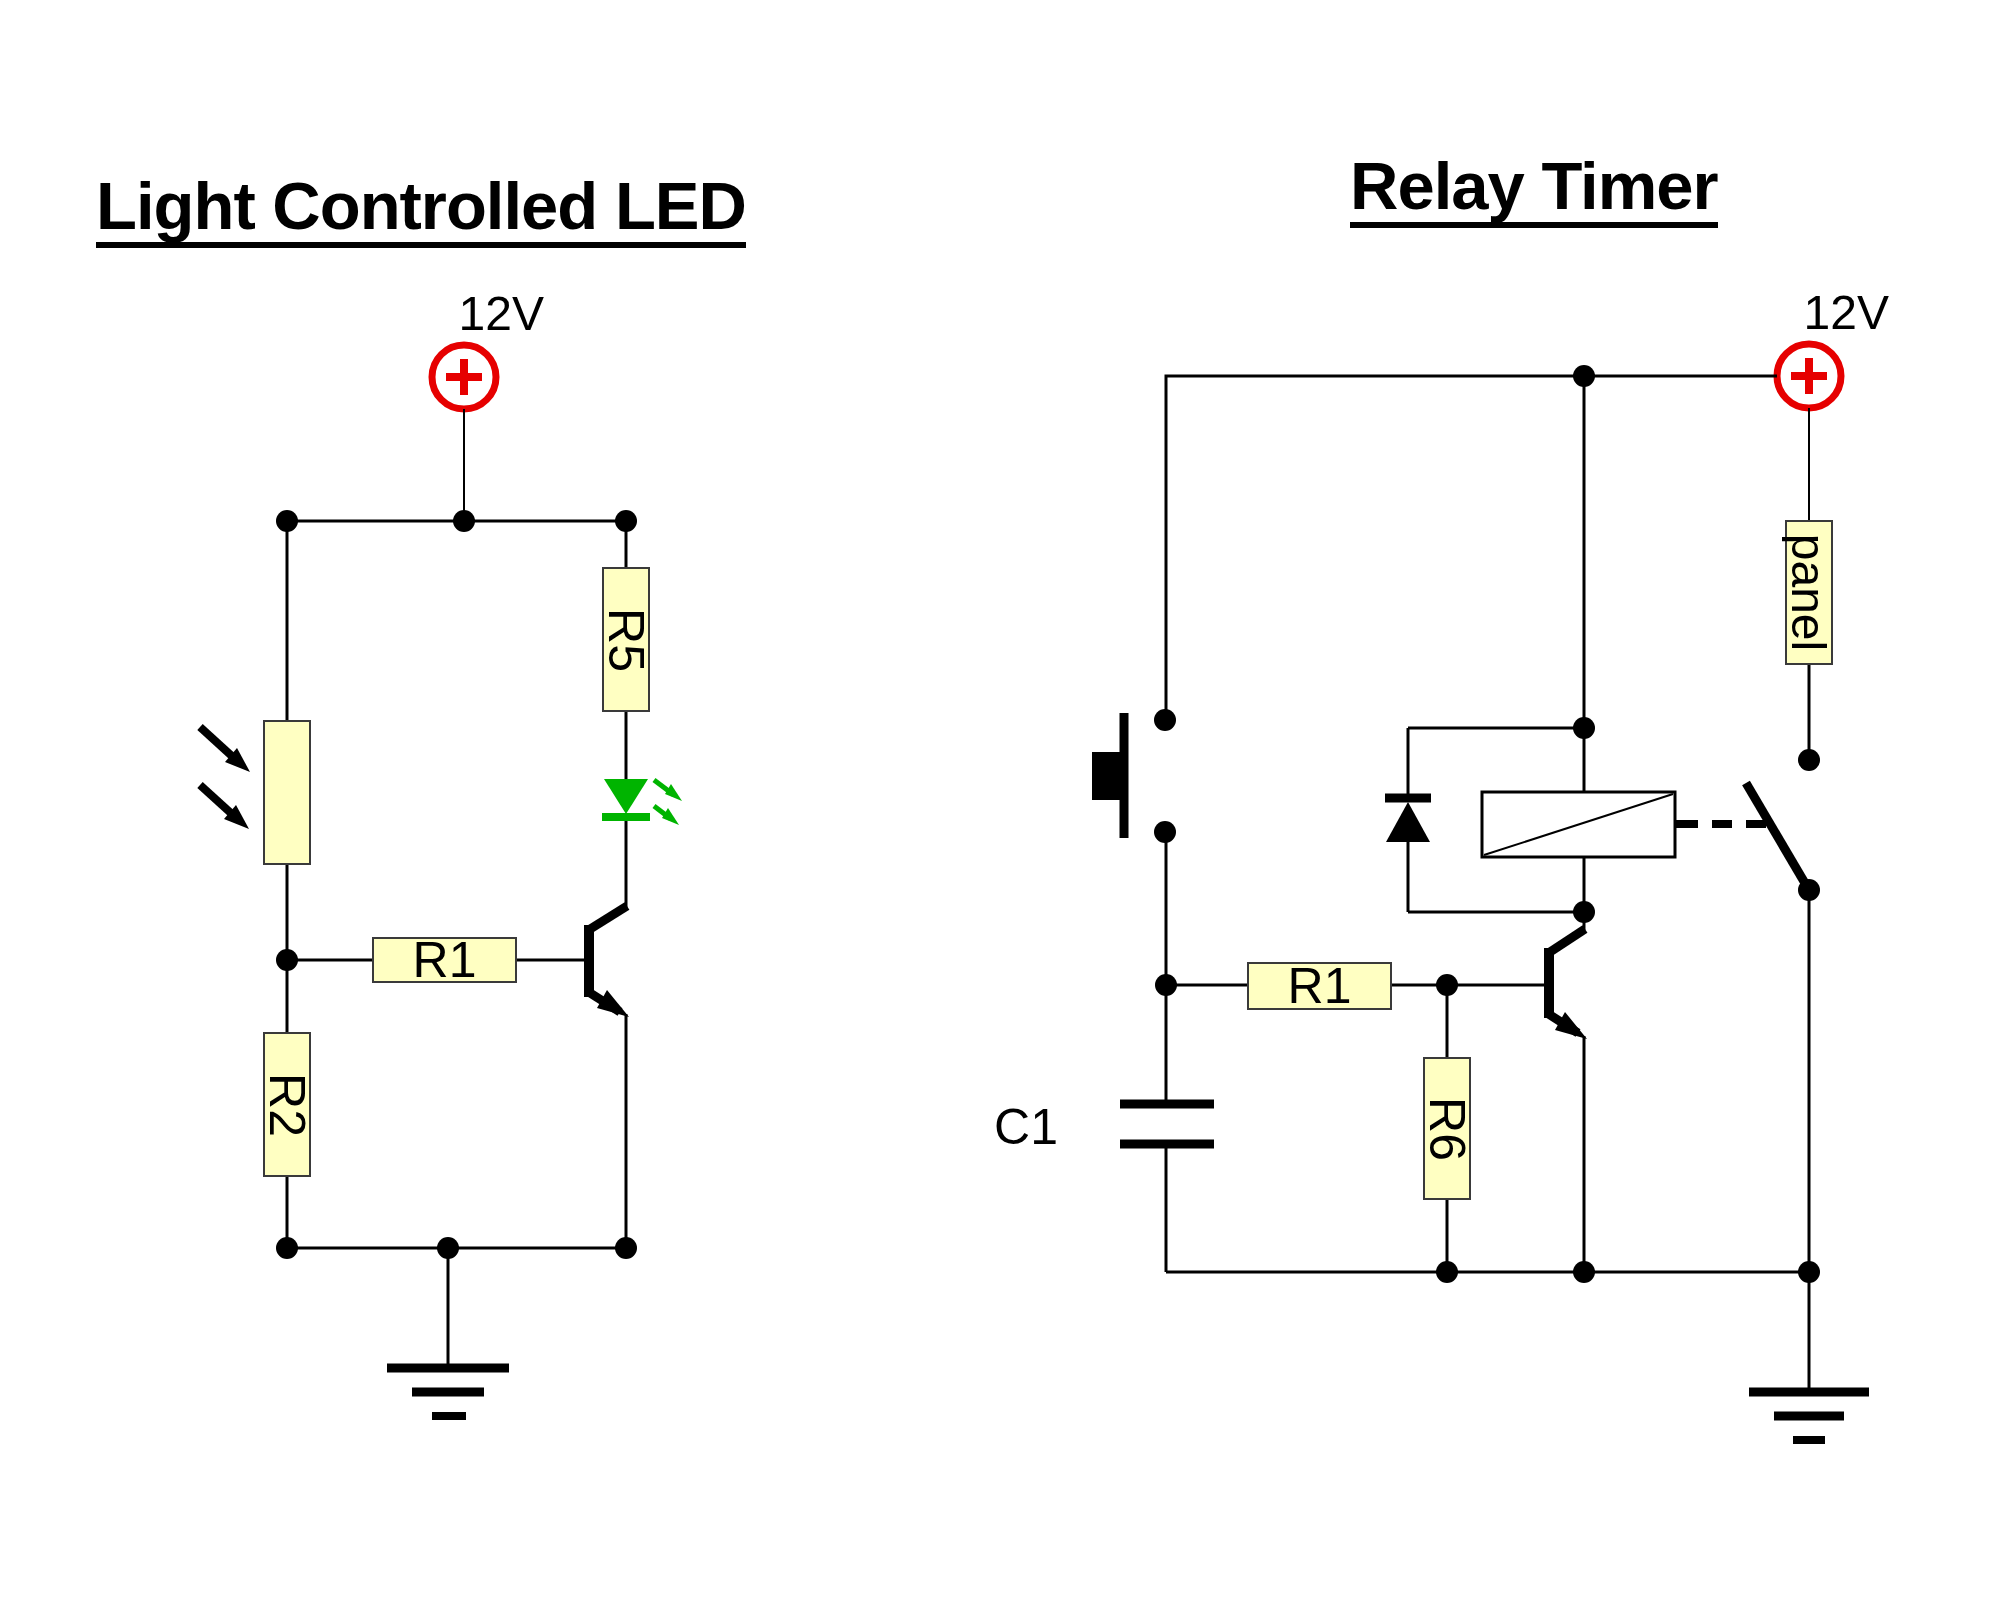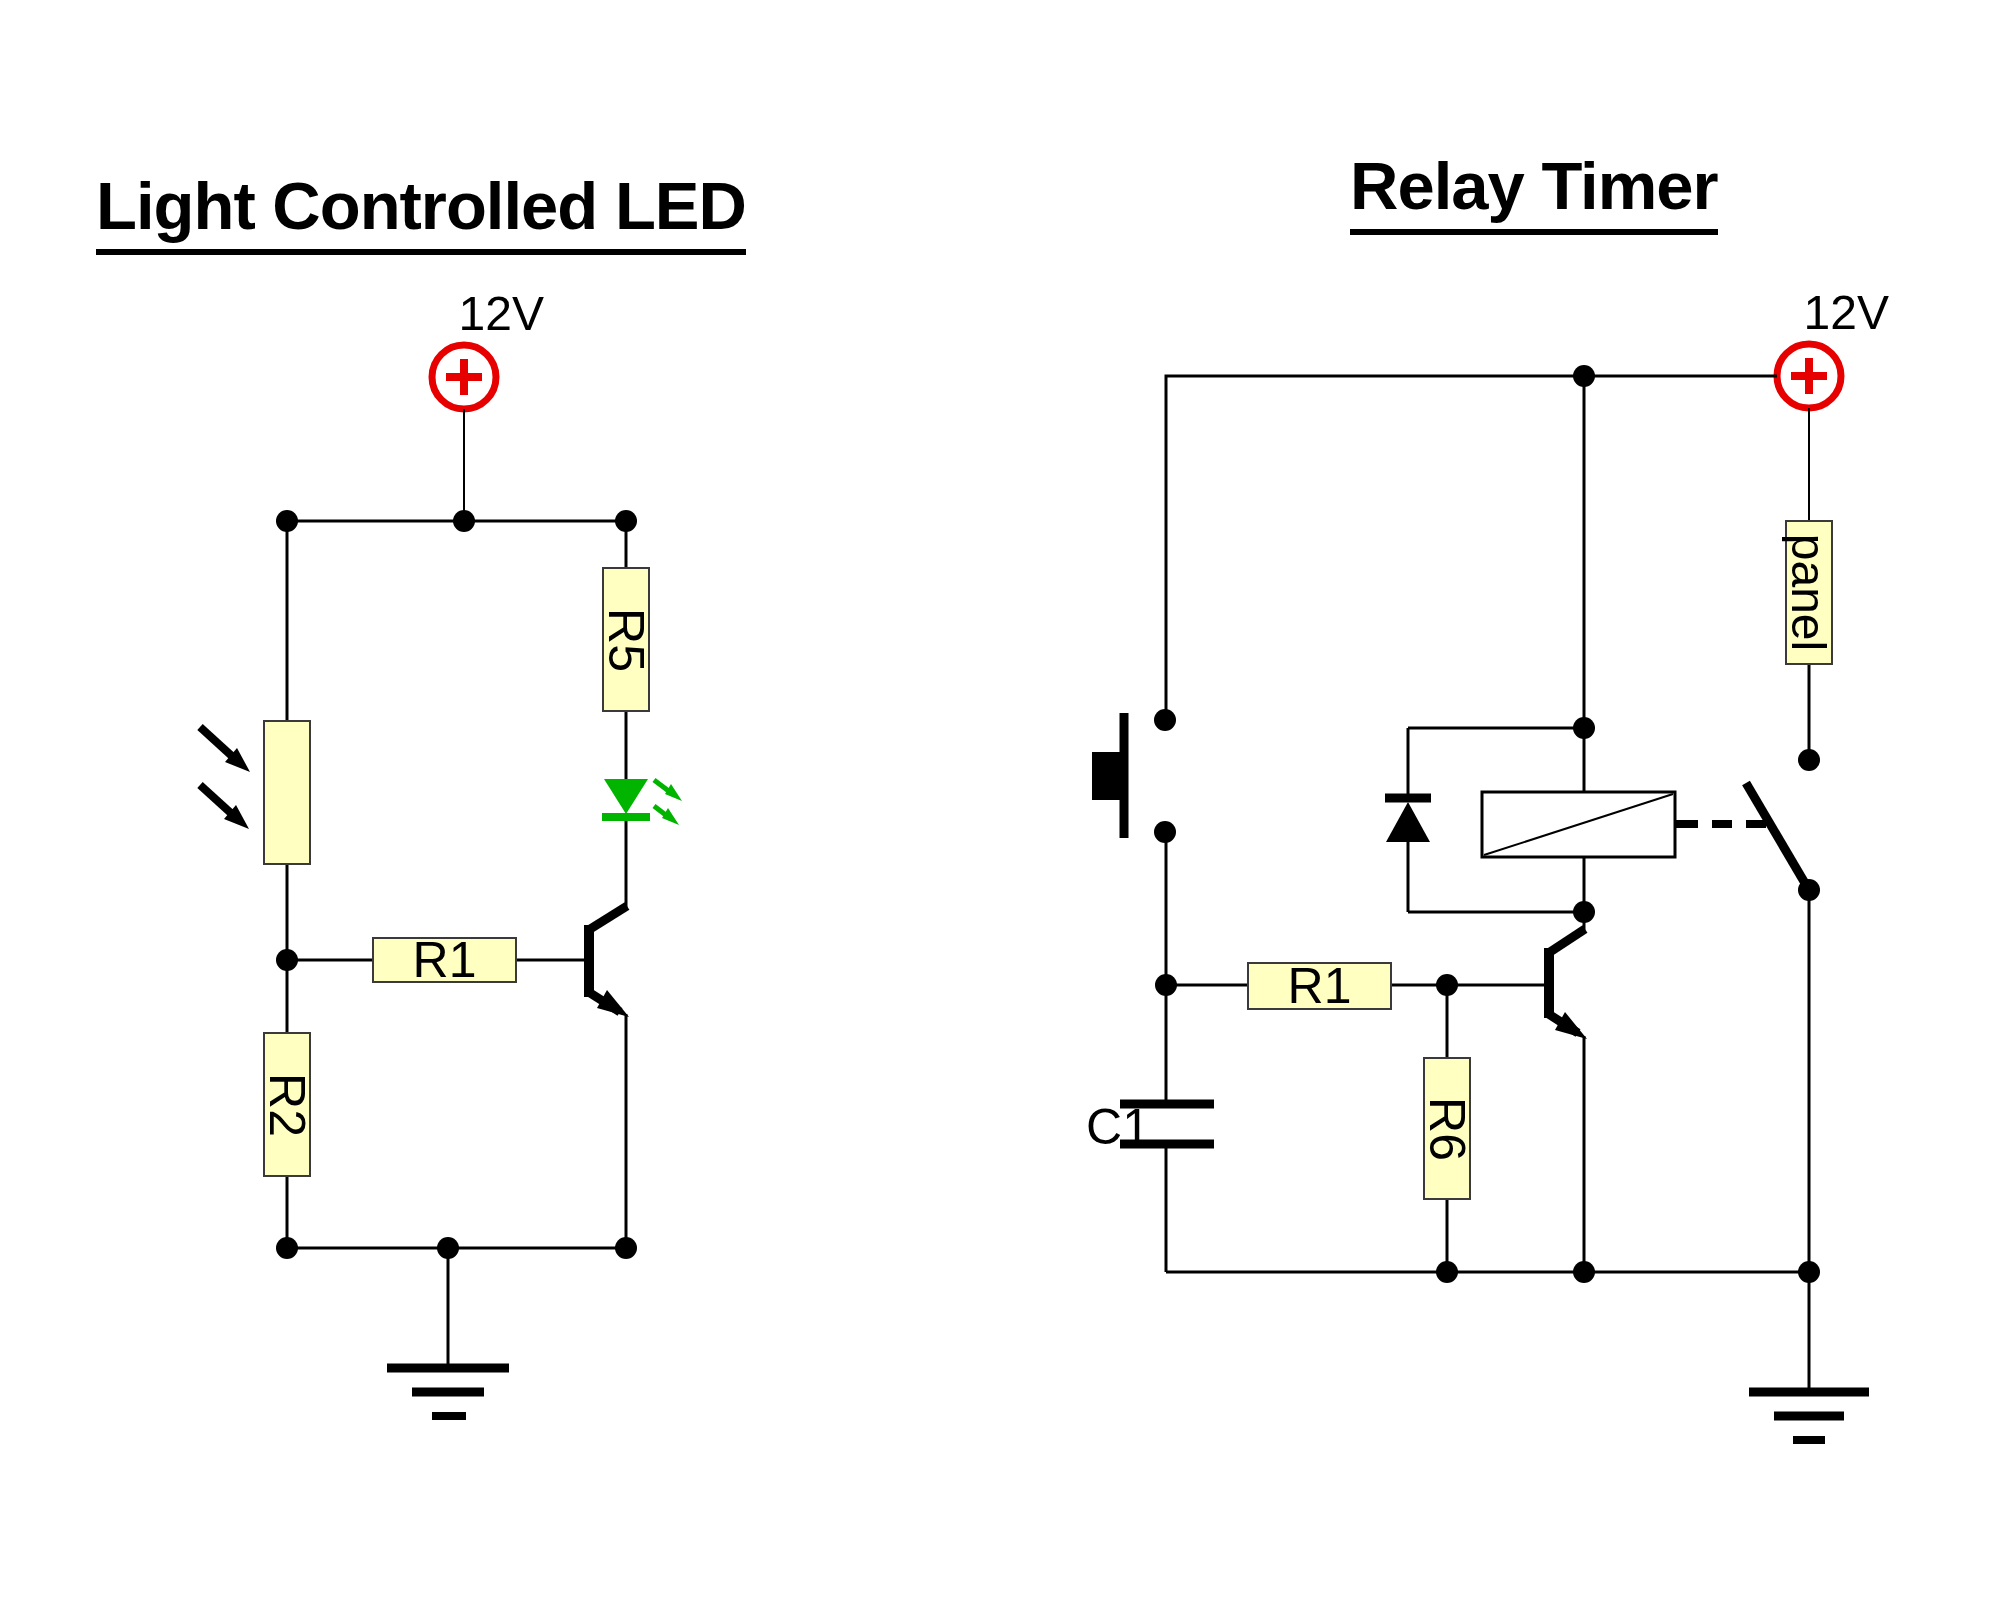--- a/index.html
+++ b/index.html
@@ -1,20 +1,20 @@
 <!DOCTYPE html>
 <html><head>
 <meta charset="utf-8">
 <style>
   html,body{margin:0;padding:0;background:#fff;}
   #stage{position:relative;width:2000px;height:1600px;background:#ffffff;overflow:hidden;
          font-family:"Liberation Sans",sans-serif;}
   #wires{position:absolute;left:0;top:0;}
   .title{position:absolute;font-weight:bold;font-size:67px;color:#000;line-height:1.0;
-         border-bottom:6px solid #000;padding-bottom:10px;white-space:nowrap;letter-spacing:-1px;}
+         border-bottom:6px solid #000;padding-bottom:3px;white-space:nowrap;letter-spacing:-1px;}
   .supply-label{position:absolute;width:160px;text-align:right;font-size:48px;color:#000;}
   .comp-box{position:absolute;background:#ffffc2;border:2px solid #3a3a3a;box-sizing:border-box;
             display:flex;align-items:center;justify-content:center;font-size:50px;color:#000;}
   .comp-box .vtext{transform:rotate(90deg);white-space:nowrap;}
   .plain-label{position:absolute;font-size:50px;color:#000;text-align:right;}
 </style>
 </head>
 <body>
 
 <div id="stage">
@@ -198,15 +198,15 @@
   <div class="comp-box" style="left:1785px;top:520px;width:48px;height:145px;">
     <span class="vtext" style="font-size:48px;">panel</span>
   </div>
   <div class="comp-box" style="left:1247px;top:962px;width:145px;height:48px;">
     <span>R1</span>
   </div>
   <div class="comp-box" style="left:1423px;top:1057px;width:48px;height:143px;">
     <span class="vtext">R6</span>
   </div>
 
-  <div class="plain-label" style="left:1050px;top:1098px;width:100px;">C1</div>
+  <div class="plain-label" style="left:958px;top:1098px;width:100px;">C1</div>
 
 </div>
 
 </body></html>

